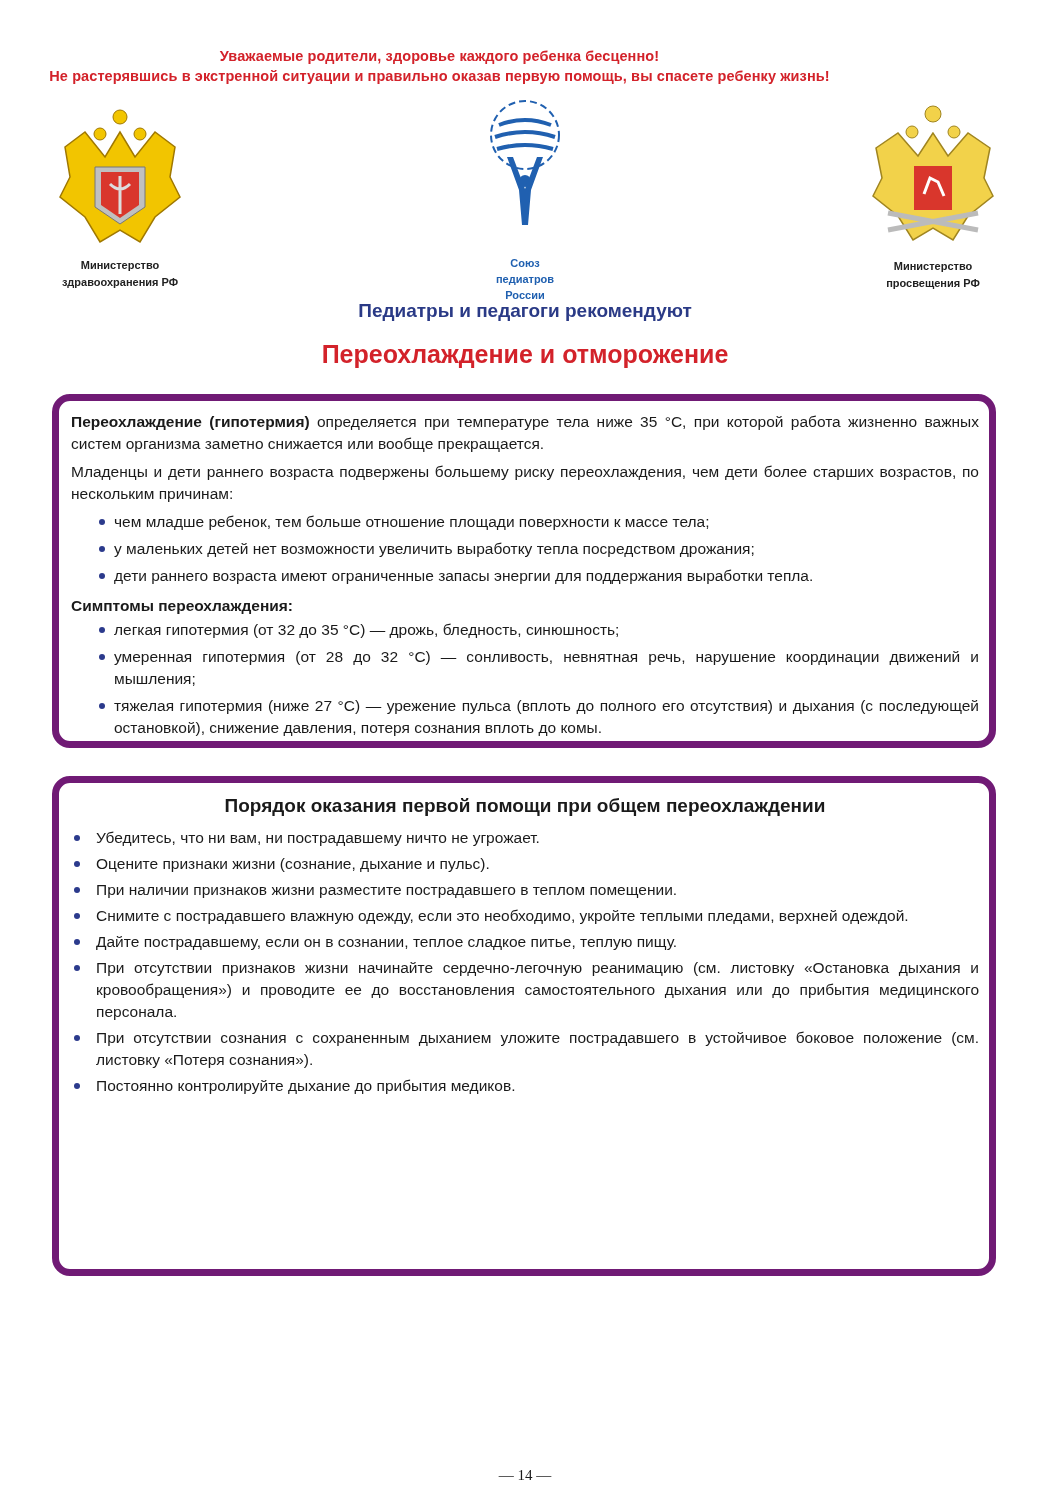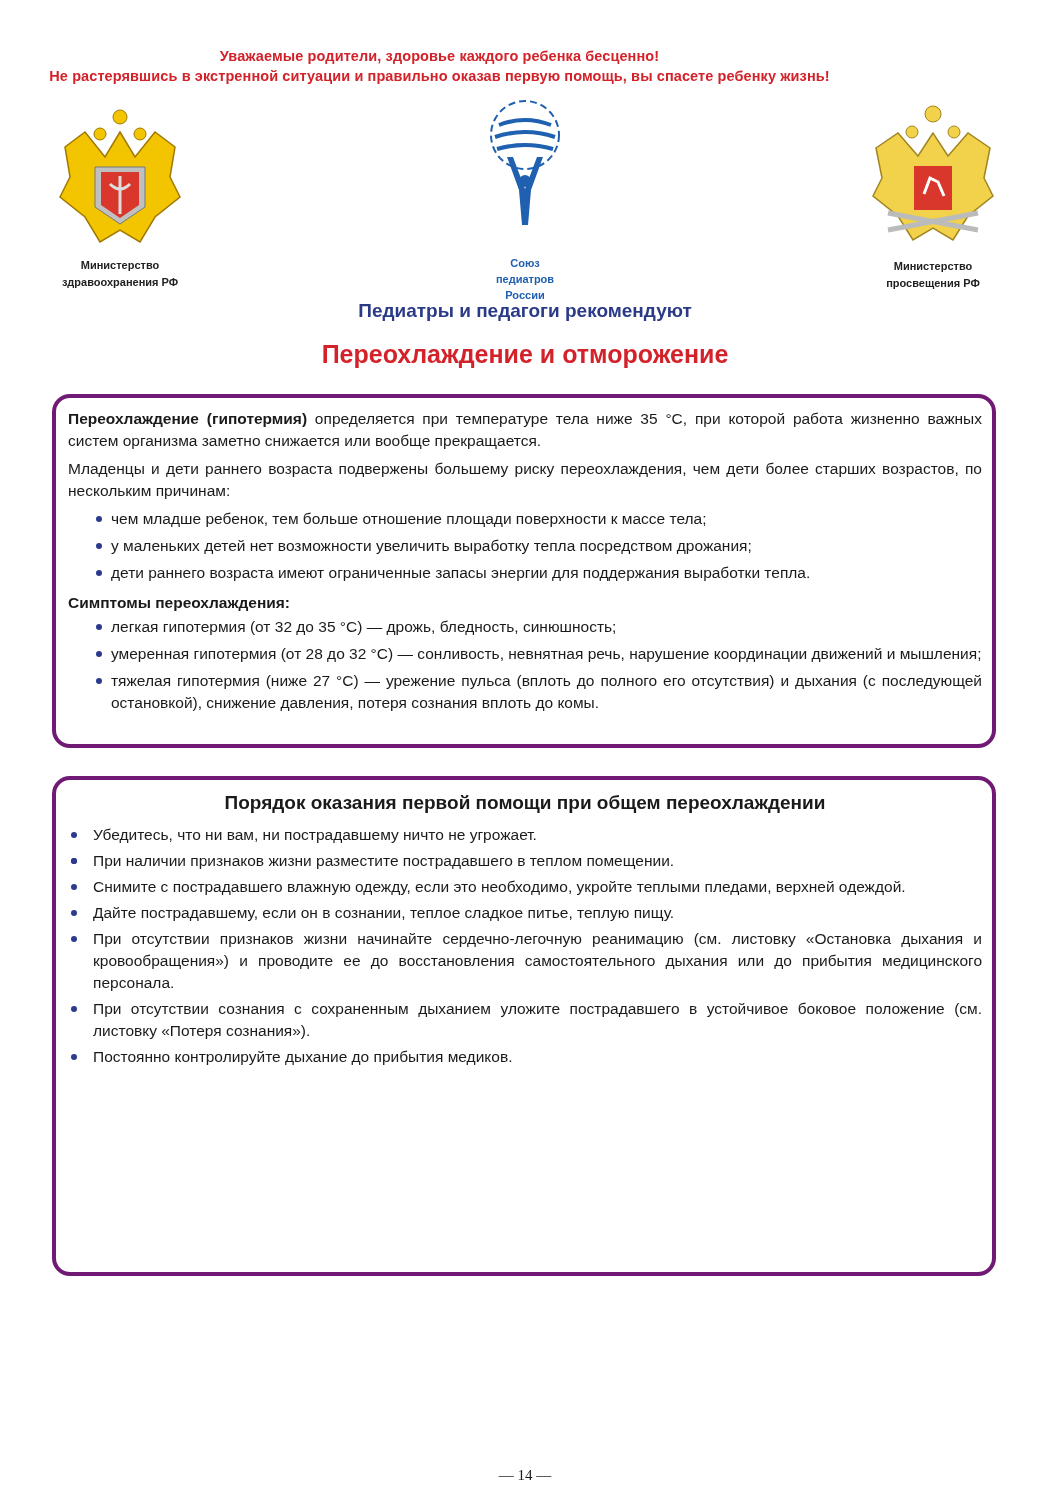--- a/index.html
+++ b/index.html
@@ -8,21 +8,21 @@
   .top-line{position:absolute;left:0;width:879px;text-align:center;font-weight:bold;font-size:14.5px;letter-spacing:0.1px;}
   #tl1{top:48px;}
   #tl2{top:68px;}
   .logo-block{position:absolute;text-align:center;font-weight:bold;font-size:11px;line-height:17px;color:#222;}
   #logo-left{left:35px;top:102px;width:170px;}
   #logo-mid{left:470px;top:95px;width:110px;}
   #logo-right{left:848px;top:98px;width:170px;}
   .logo-caption.blue{color:#2060b0;font-size:11px;line-height:16px;}
   .subtitle{position:absolute;top:300px;left:0;width:1050px;text-align:center;font-weight:bold;font-size:19px;color:#2a3a86;}
   .main-title{position:absolute;top:340px;left:0;width:1050px;text-align:center;font-weight:bold;font-size:25px;color:#d3222a;}
-  .box{position:absolute;left:52px;width:944px;border:4px solid #701a75;border-radius:18px;box-sizing:border-box;}
+  .box{position:absolute;left:52px;width:944px;border:7px solid #701a75;border-radius:18px;box-sizing:border-box;}
   #box1{top:394px;height:354px;padding:10px 10px 0 12px;}
   #box2{top:776px;height:500px;padding:12px 10px 0 12px;}
   .p{font-size:15.5px;line-height:22px;margin:0 0 6px 0;text-align:justify;}
   .b{font-weight:bold;}
   ul{list-style:none;margin:0 0 8px 0;padding:0;}
   li{position:relative;font-size:15.5px;line-height:22px;margin-bottom:5px;text-align:justify;}
   #box1 li{padding-left:43px;}
   #box2 li{padding-left:25px;margin-bottom:4px;}
   .dot{position:absolute;top:8px;width:6px;height:6px;border-radius:50%;background:#2b3a8c;}
   #box1 .dot{left:28px;}
@@ -95,21 +95,21 @@
     <li><span class="dot"></span><span>легкая гипотермия (от 32 до 35 °С) — дрожь, бледность, синюшность;</span></li>
     <li><span class="dot"></span><span>умеренная гипотермия (от 28 до 32 °С) — сонливость, невнятная речь, нарушение координации движений и мышления;</span></li>
     <li><span class="dot"></span><span>тяжелая гипотермия (ниже 27 °С) — урежение пульса (вплоть до полного его отсутствия) и дыхания (с последующей остановкой), снижение давления, потеря сознания вплоть до комы.</span></li>
   </ul>
 </div>
 
 <div class="box" id="box2">
   <div class="box2-title">Порядок оказания первой помощи при общем переохлаждении</div>
   <ul>
     <li><span class="dot"></span><span>Убедитесь, что ни вам, ни пострадавшему ничто не угрожает.</span></li>
-    <li><span class="dot"></span></li>
+    <li><span class="dot"></span><span>Оцените признаки жизни (сознание, дыхание и пульс).</span></li>
     <li><span class="dot"></span><span>При наличии признаков жизни разместите пострадавшего в теплом помещении.</span></li>
     <li><span class="dot"></span><span>Снимите с пострадавшего влажную одежду, если это необходимо, укройте теплыми пледами, верхней одеждой.</span></li>
     <li><span class="dot"></span><span>Дайте пострадавшему, если он в сознании, теплое сладкое питье, теплую пищу.</span></li>
     <li><span class="dot"></span><span>При отсутствии признаков жизни начинайте сердечно-легочную реанимацию (см. листовку «Остановка дыхания и кровообращения») и проводите ее до восстановления самостоятельного дыхания или до прибытия медицинского персонала.</span></li>
     <li><span class="dot"></span><span>При отсутствии сознания с сохраненным дыханием уложите пострадавшего в устойчивое боковое положение (см. листовку «Потеря сознания»).</span></li>
     <li><span class="dot"></span><span>Постоянно контролируйте дыхание до прибытия медиков.</span></li>
   </ul>
 </div>
 
 <div class="page-num">— 14 —</div>

